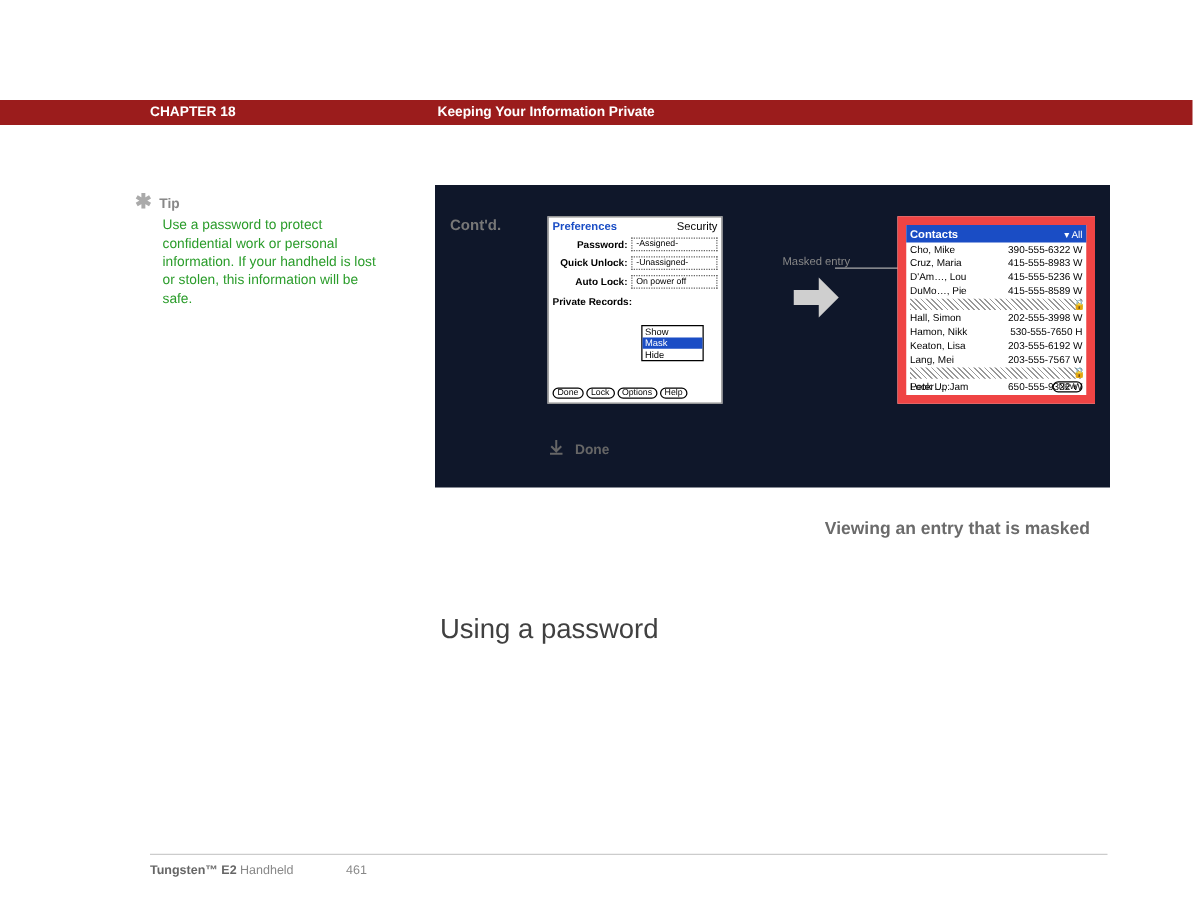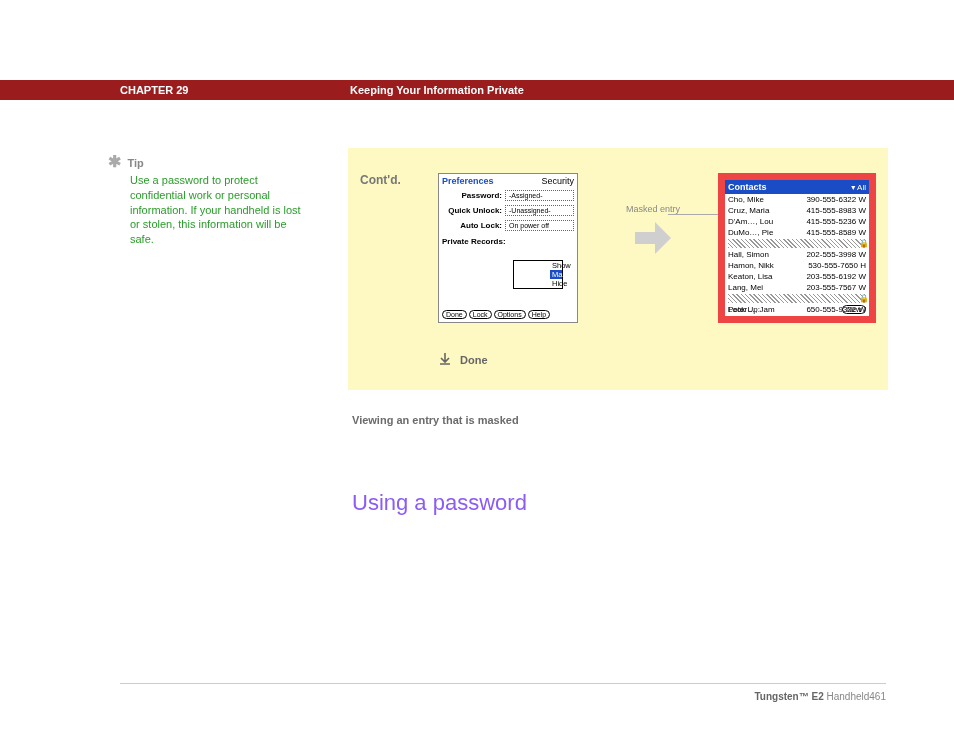--- a/index.html
+++ b/index.html
@@ -5,63 +5,63 @@
   * { box-sizing: border-box; margin: 0; padding: 0; }
   body { font-family: Arial, Helvetica, sans-serif; font-size: 12px; color: #555; background: #fff; width: 954px; height: 738px; position: relative; }
   .header-bar { position: absolute; top: 80px; left: 0; right: 0; height: 20px; background: #9b1c1c; }
   .header-inner { margin-left: 120px; height: 20px; display: flex; align-items: center; color: #fff; font-size: 11px; font-weight: bold; }
   .chapter { width: 230px; }
   .tip-block { position: absolute; top: 156px; left: 108px; width: 200px; font-size: 11px; line-height: 1.35; }
   .tip-row { display: flex; gap: 6px; }
   .asterisk { color: #aaa; font-size: 16px; font-weight: bold; line-height: 0.8; }
   .tip-label { color: #888; font-weight: bold; }
   .tip-text { color: #2a9c2a; margin-left: 22px; margin-top: 2px; }
-  .gray-panel { position: absolute; top: 148px; left: 348px; width: 540px; height: 242px; background: #fef9c3; }
+  .gray-panel { position: absolute; top: 148px; left: 348px; width: 540px; height: 242px; background: #0f172a; }
   .contd { position: absolute; top: 25px; left: 12px; font-weight: bold; color: #777; font-size: 12px; }
   .prefs-shot { position: absolute; top: 25px; left: 90px; width: 140px; height: 150px; background: #fff; border: 1px solid #888; font-size: 8px; color: #000; }
   .prefs-title { font-weight: bold; color: #1a4dc5; font-size: 9px; padding: 2px 3px; display: flex; justify-content: space-between; }
   .prefs-title .sec { color: #000; font-weight: normal; }
   .prefs-row { display: flex; align-items: center; padding: 2px 3px; gap: 3px; }
   .prefs-row .lbl { font-weight: bold; width: 60px; text-align: right; }
   .dotted-box { border: 1px dotted #666; padding: 1px 3px; font-size: 7px; flex: 1; }
   .priv-label { font-weight: bold; padding: 4px 3px 0 3px; font-size:8px; }
   .dropdown { position:absolute; top:86px; left:74px; width:50px; border:1px solid #000; font-size:7.5px; background:#fff; }
-  .dropdown .opt { padding:0 2px;margin-left:36px; }
+  .dropdown .opt { padding:0 2px; }
   .dropdown .sel { background:#1a4dc5; color:#fff; }
   .prefs-buttons { position: absolute; bottom: 3px; left: 3px; right: 3px; display: flex; gap: 2px; }
   .prefs-buttons span { border: 1px solid #000; border-radius: 6px; padding: 0 3px; font-size: 7px; }
   .arrow-wrap { position: absolute; top: 70px; left: 285px; color: #c8c8c8; }
   .arrow-svg { width: 40px; height: 40px; }
   .masked-label { position: absolute; top: 56px; left: 278px; font-size: 9px; color: #888; }
   .masked-line { position: absolute; top: 66px; left: 320px; width: 52px; height: 1px; background: #aaa; }
   .contacts-shot { position: absolute; top: 25px; left: 370px; width: 158px; height: 150px; background: #fff; border: 7px solid #ef4444; font-size: 8px; color: #000; }
   .contacts-title { background: #1a4dc5; color: #fff; font-weight: bold; padding: 2px 3px; font-size: 9px; display:flex; justify-content:space-between; align-items:center;}
   .contacts-title .all { font-weight:normal; font-size:8px; }
   .contact-line { display: flex; justify-content: space-between; padding: 0px 3px; font-size:8px; line-height:11px;gap:16px; }
   .masked-row { margin: 1px 3px; height: 9px; background: repeating-linear-gradient(45deg,#999,#999 1px,#fff 1px,#fff 3px); position:relative; }
   .lock-dot { position:absolute; right:-1px; top:0; width:8px; height:8px; color:#b8860b; font-size:8px; }
   .lookup-row { position:absolute; bottom:2px; left:3px; right:3px; display:flex; justify-content:space-between; font-size:8px; align-items:center;text-align:right; }
   .lookup-row .new-btn { border:1px solid #000; border-radius:5px; padding:0 4px; font-size:7px; }
   .done-row { position: absolute; bottom: 22px; left: 90px; display: flex; align-items: center; gap: 8px; color: #666; font-weight: bold; font-size: 11px; }
   .done-icon svg { width: 14px; height: 14px; }
   .section { position: absolute; left: 352px; width: 520px; color: #666; }
-  .section h2 { font-size: 11px; font-weight: bold; color: #6b6b6b; margin-bottom: 6px; }
-  .section h1 { font-size: 22px; font-weight: normal; color: #8b5cf6; margin-bottom: 8px; }
+  .section h2 { font-size: 14px; font-weight: bold; color: #6b6b6b; margin-bottom: 6px; text-align: right; }
+  .section h1 { font-size: 22px; font-weight: normal; color: #404040; margin-bottom: 8px; }
   .section p { font-size: 11px; line-height: 1.4; color: #666; }
   .link { text-decoration: underline; font-weight: bold; color: #555; }
   .footer-line { position: absolute; bottom: 54px; left: 120px; right: 68px; height: 1px; background: #ccc; }
-  .footer { position: absolute; bottom: 36px; left: 120px; right: 68px; display: flex; justify-content: flex-end; font-size: 10px; color: #888; }
+  .footer { position: absolute; bottom: 36px; left: 120px; right: 68px; display: flex; justify-content: flex-start; font-size: 10px; color: #888; gap: 42px; }
   .footer b { color: #666; }
 </style>
 </head>
 <body>
 
 <div class="header-bar">
   <div class="header-inner">
-    <span class="chapter">CHAPTER 29</span>
+    <span class="chapter">CHAPTER 18</span>
     <span>Keeping Your Information Private</span>
   </div>
 </div>
 
 <div class="tip-block">
   <div class="tip-row">
     <span class="asterisk">✱</span>
     <span class="tip-label">Tip</span>
   </div>
   <div class="tip-text">Use a password to protect confidential work or personal information. If your handheld is lost or stolen, this information will be safe.</div>

